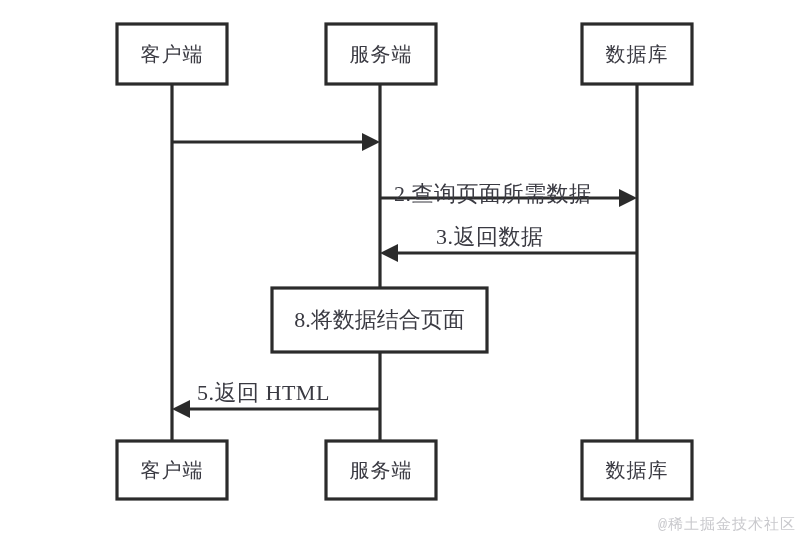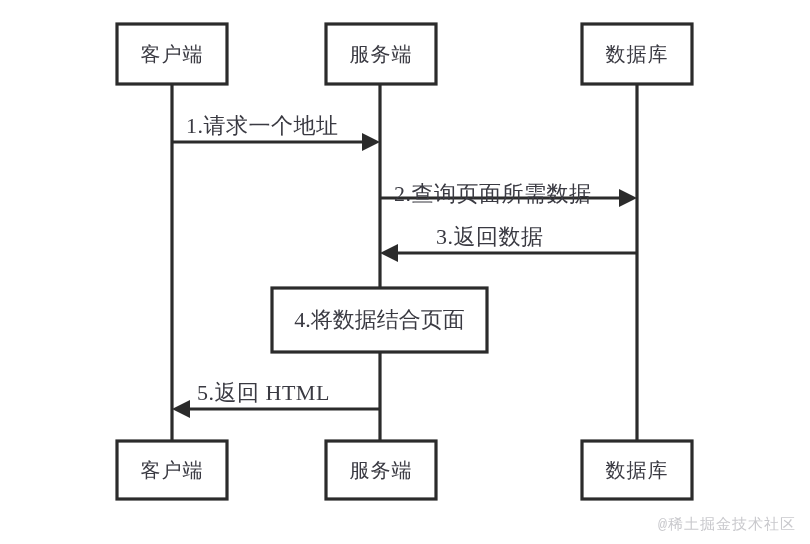--- a/index.html
+++ b/index.html
@@ -128,27 +128,26 @@
   </svg>
 
   <div class="participant-label" style="left:117px; top:24px; width:110px; height:60px;">客户端</div>
   <div class="participant-label" style="left:326px; top:24px; width:110px; height:60px;">服务端</div>
   <div class="participant-label" style="left:582px; top:24px; width:110px; height:60px;">数据库</div>
 
   <div class="participant-label" style="left:117px; top:441px; width:110px; height:58px;">客户端</div>
   <div class="participant-label" style="left:326px; top:441px; width:110px; height:58px;">服务端</div>
   <div class="participant-label" style="left:582px; top:441px; width:110px; height:58px;">数据库</div>
 
-  <div class="message-label" style="left:186px; top:111px;">1.请求一个地址</div>
 
   <div class="message-label" style="left:394px; top:179px;">2.查询页面所需数据</div>
 
   <div class="message-label" style="left:436px; top:222px;">3.返回数据</div>
 
   <div class="message-label" style="left:197px; top:378px;">5.返回 HTML</div>
 
   <div class="action-label" style="left:272px; top:288px; width:215px; height:64px;">
-    <span>4.将数据结合页面</span>
+    <span>8.将数据结合页面</span>
   </div>
 
   <div class="watermark-text">@稀土掘金技术社区</div>
 
 </div>
 
 </body></html>

